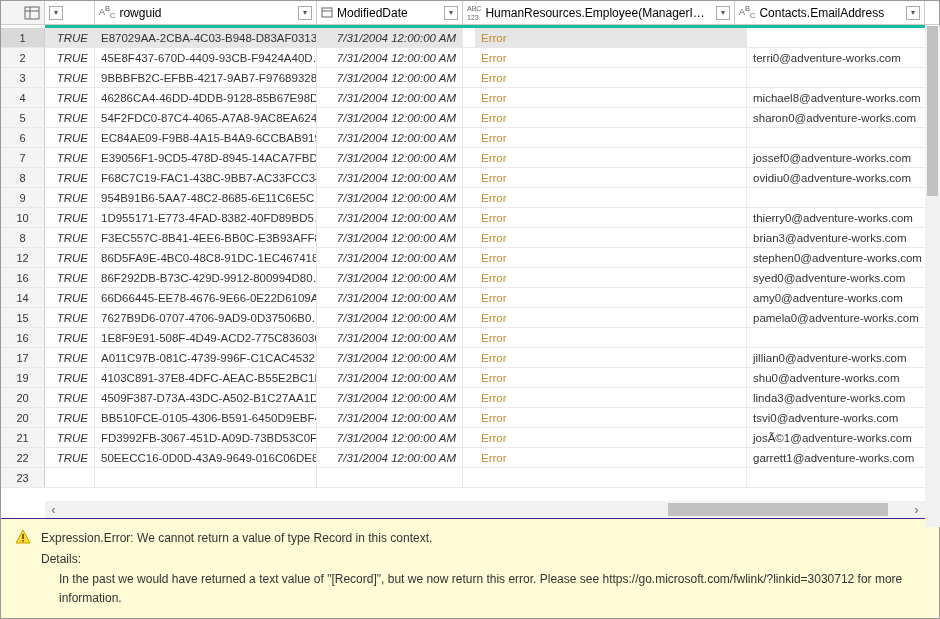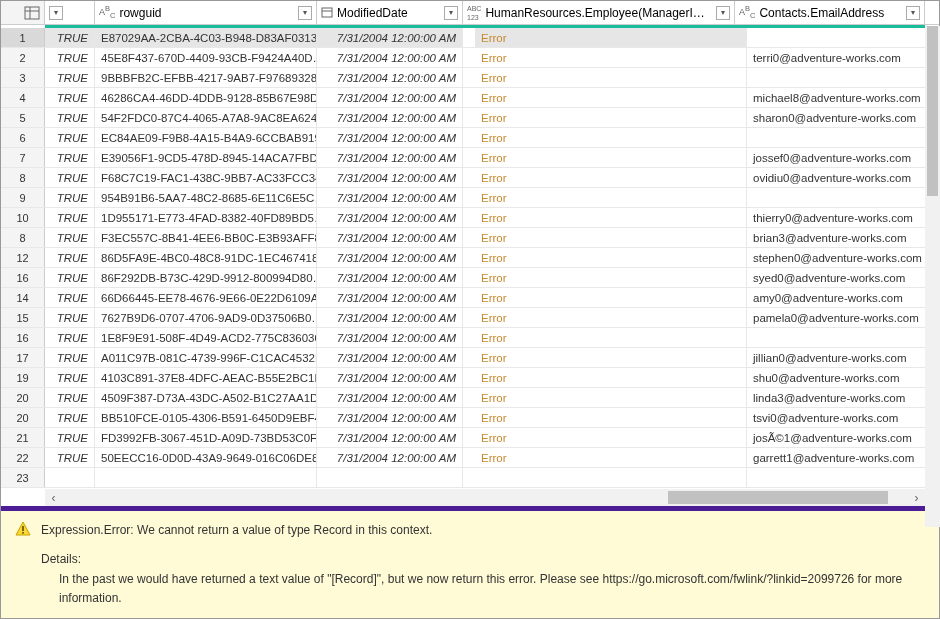--- a/index.html
+++ b/index.html
@@ -130,38 +130,38 @@
     .hscroll-arrow { width: 17px; text-align: center; color: #666; font-size: 12px; cursor: pointer; }
     .hscroll-track { flex: 1; position: relative; height: 100%; }
     .hscroll-thumb {
       position: absolute;
       right: 20px; top: 2px; bottom: 2px;
       width: 220px;
       background: #c1c1c1;
     }
     .error-panel {
       background: #FFFBD6;
-      border-top: 5px solid #4c1d95;
+      border-top: 1px solid #4c1d95;
       padding: 10px 14px 10px 14px;
       display: flex;
       gap: 10px;
       font-size: 12px;
       color: #333;
       min-height: 88px;
     }
     .error-panel .warn-icon {
       flex: 0 0 16px;
       height: 16px;
       display: flex;
       align-items: center;
       justify-content: center;
     }
     .error-panel .warn-icon svg { width: 16px; height: 16px; }
     .error-text { flex: 1; line-height: 1.6; }
-    .error-text .details-label { margin-top: 10px; }
+    .error-text .details-label { margin-top: 2px; }
     .error-text .details-body { padding-left: 18px; }
     .table-icon {
       width: 16px; height: 16px;
       display: inline-block;
     }
   </style>
 </head>
 <body>
 
 <div class="grid-container">
@@ -403,15 +403,15 @@
   <div class="warn-icon">
     <svg viewBox="0 0 16 16">
         <polygon points="8,1 15,14 1,14" fill="#FDD835" stroke="#C6A300"></polygon>
         <rect x="7.2" y="5" width="1.6" height="5" fill="#5A4A00"></rect>
         <rect x="7.2" y="11" width="1.6" height="1.6" fill="#5A4A00"></rect>
       </svg>
   </div>
   <div class="error-text">
     <div>Expression.Error: We cannot return a value of type Record in this context.</div>
     <div class="details-label">Details:</div>
-    <div class="details-body">In the past we would have returned a text value of "[Record]", but we now return this error. Please see https://go.microsoft.com/fwlink/?linkid=2099726 for more information.</div>
+    <div class="details-body">In the past we would have returned a text value of "[Record]", but we now return this error. Please see https://go.microsoft.com/fwlink/?linkid=3030712 for more information.</div>
   </div>
 </div>
 
 </body></html>

